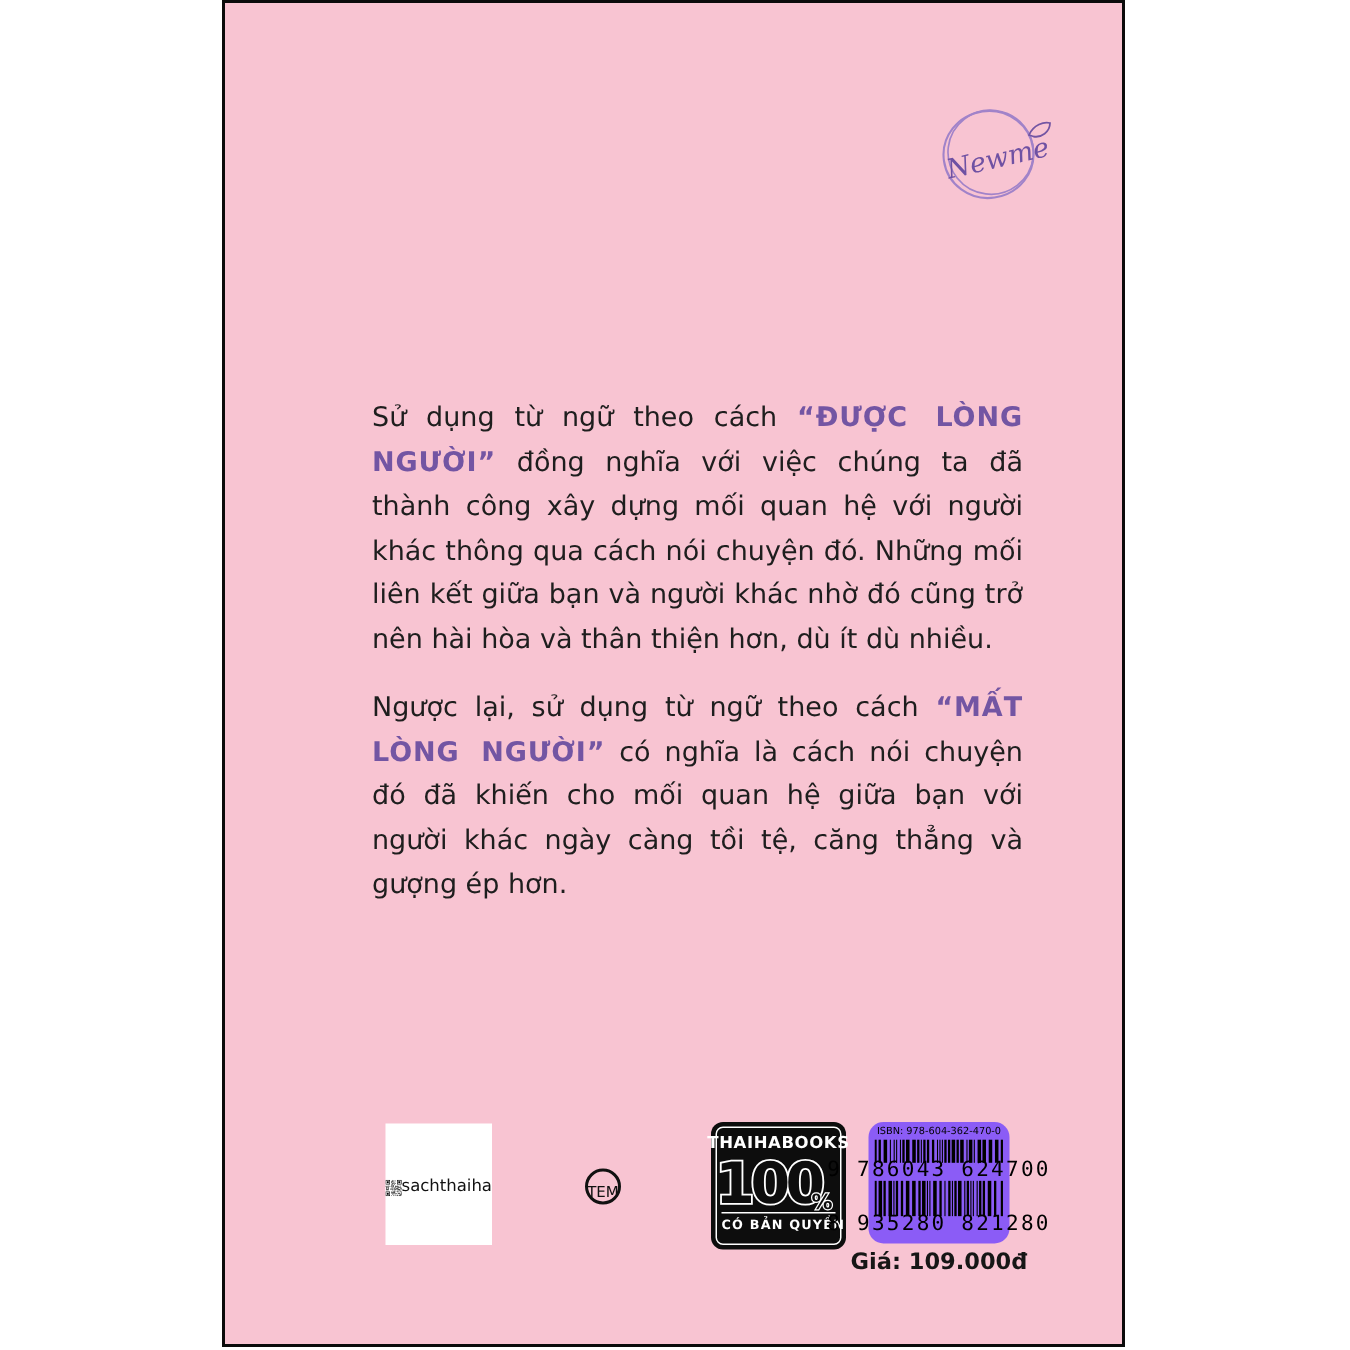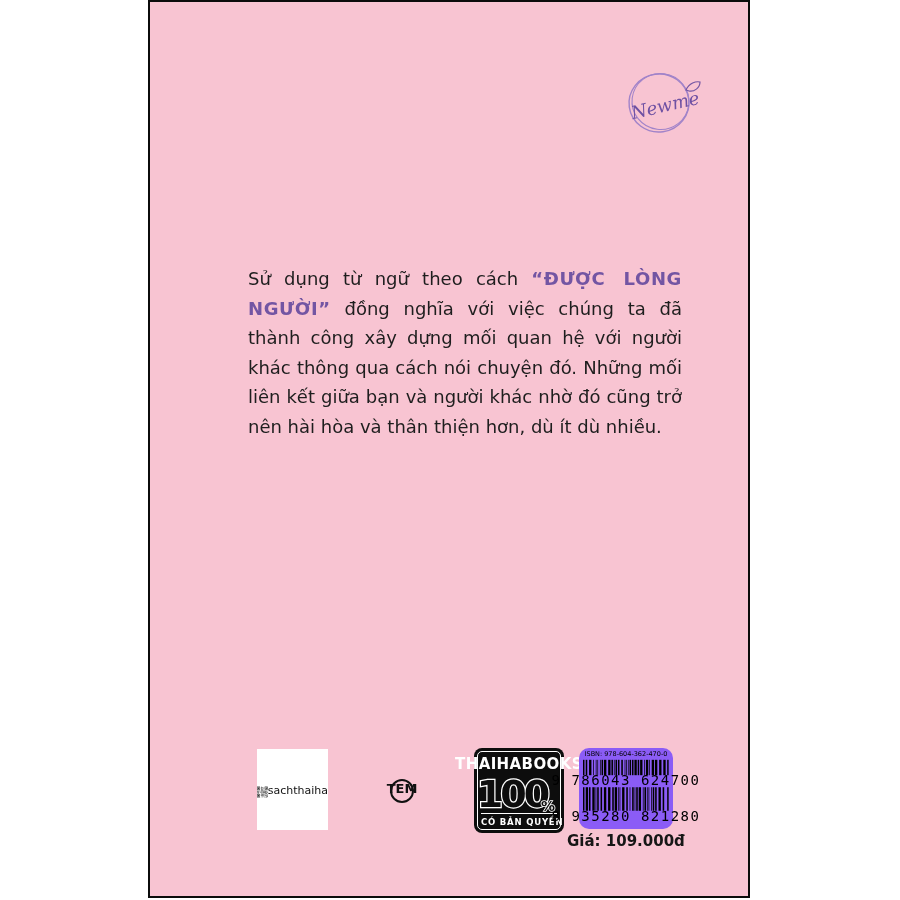--- a/index.html
+++ b/index.html
@@ -26,75 +26,80 @@
   
   .qr-box{
     position:absolute;left:107px;top:747px;width:71px;height:81px;
     background:#ffffff;display:flex;align-items:center;
   }
   .qr-box svg{margin-top:5px;}
   .qr-label{font-size:11px;color:#111;margin-top:2px;letter-spacing:0;}
   .tem{
     position:absolute;left:240px;top:777px;width:24px;height:24px;
     box-sizing:border-box;border:2.5px solid #111;border-radius:50%;
-    display:flex;align-items:flex-start;justify-content:center;
-    font-size:13px;font-weight:bold;color:#111;
+    display:flex;align-items:flex-end;justify-content:center;
+    font-size:10px;font-weight:normal;color:#111;
   }
   .badge{
     position:absolute;left:324px;top:746px;width:90px;height:85px;
     background:#0d0d0d;border-radius:8px;box-sizing:border-box;
     display:flex;flex-direction:column;align-items:center;
   }
   .badge-inner{
     position:absolute;inset:3px;border:1.5px solid #ffffff;border-radius:5px;
     pointer-events:none;
   }
   .badge-brand{
-    margin-top:7px;font-size:15px;font-weight:bold;color:#ffffff;
+    margin-top:7px;font-size:11px;font-weight:bold;color:#ffffff;
     letter-spacing:.4px;white-space:nowrap;
   }
   .badge svg{display:block;}
   .badge-caption{
     font-size:8.5px;font-weight:bold;color:#ffffff;letter-spacing:.8px;
     border-top:1.5px solid #fff;padding-top:3px;width:76px;text-align:center;
     white-space:nowrap;
   }
   .barcode-box{
     position:absolute;left:429px;top:746px;width:94px;height:81px;
     background:#8b5cf6;display:flex;flex-direction:column;align-items:center;
     padding-top:2px;box-sizing:border-box;border-radius:10px;
   }
   .isbn{font-size:6.5px;color:#000;white-space:nowrap;}
   .bars{display:block;margin-top:1px;}
   .digits{
     font-size:14px;color:#000;letter-spacing:1.5px;line-height:9px;
     white-space:nowrap;font-family:"DejaVu Sans Mono",monospace;
   }
   .price{
-    position:absolute;left:417px;top:830px;width:118px;text-align:left;
+    position:absolute;left:417px;top:830px;width:118px;text-align:center;
     font-size:15px;font-weight:bold;color:#161616;white-space:nowrap;
   }
 </style>
 </head>
 <body>
 
 <div class="cover">
 
   <svg class="logo" viewBox="0 0 88 78">
     <ellipse cx="36" cy="39" rx="30" ry="29" fill="none" stroke="#a183c9" stroke-width="1.4" transform="rotate(-8 36 39)"></ellipse>
     <ellipse cx="37.5" cy="37.5" rx="28.5" ry="28" fill="none" stroke="#a183c9" stroke-width="1.1" transform="rotate(7 37.5 37.5)"></ellipse>
     <path d="M63 26 c3 -7 10 -9 14 -8 c0 6 -6 10 -11 9 l-3 -1 z" fill="none" stroke="#7355a3" stroke-width="1.2"></path>
     <text x="7" y="48" transform="rotate(-13 40 40)" font-family="DejaVu Serif, serif" font-style="italic" font-size="18" fill="#6f51a3">Newme</text>
   </svg>
 
   <div class="blurb">
     <p>
       <span>Sử dụng từ ngữ theo cách</span>
       <span class="hl">“ĐƯỢC LÒNG NGƯỜI”</span>
       <span>đồng nghĩa với việc chúng ta đã thành công xây dựng mối quan hệ với người khác thông qua cách nói chuyện đó. Những mối liên kết giữa bạn và người khác nhờ đó cũng trở nên hài hòa và thân thiện hơn, dù ít dù nhiều.</span>
+    </p>
+    <p>
+      <span>Ngược lại, sử dụng từ ngữ theo cách</span>
+      <span class="hl">“MẤT LÒNG NGƯỜI”</span>
+      <span>có nghĩa là cách nói chuyện đó đã khiến cho mối quan hệ giữa bạn với người khác ngày càng tồi tệ, căng thẳng và gượng ép hơn.</span>
     </p>
   </div>
 
   <div class="qr-box">
     <svg id="qr-svg" width="56" height="56" viewBox="0 0 25 25">
         <rect x="0" y="0" width="25" height="25" fill="#fff"></rect>
         <rect x="0" y="0" width="7" height="7" fill="#000"></rect>
         <rect x="1" y="1" width="5" height="5" fill="#fff"></rect>
         <rect x="2" y="2" width="3" height="3" fill="#000"></rect>
         <rect x="18" y="0" width="7" height="7" fill="#000"></rect>

